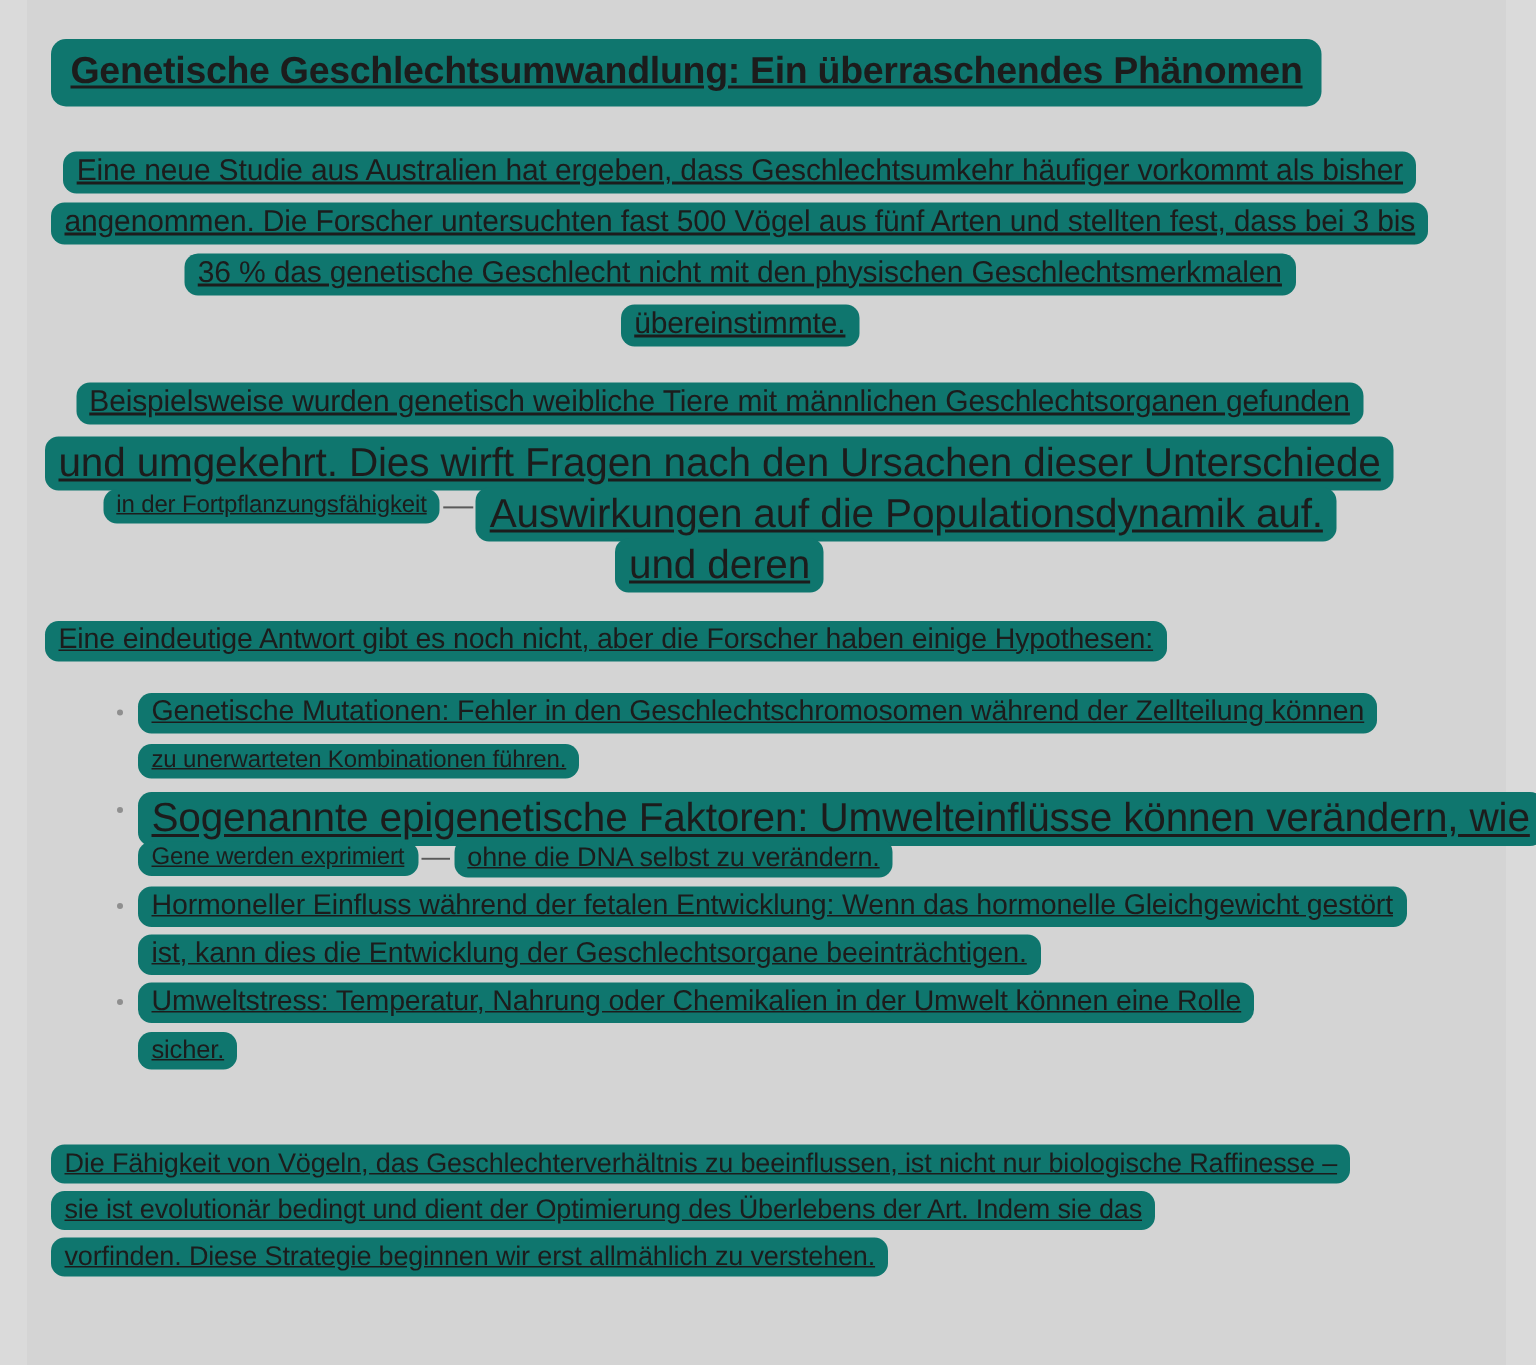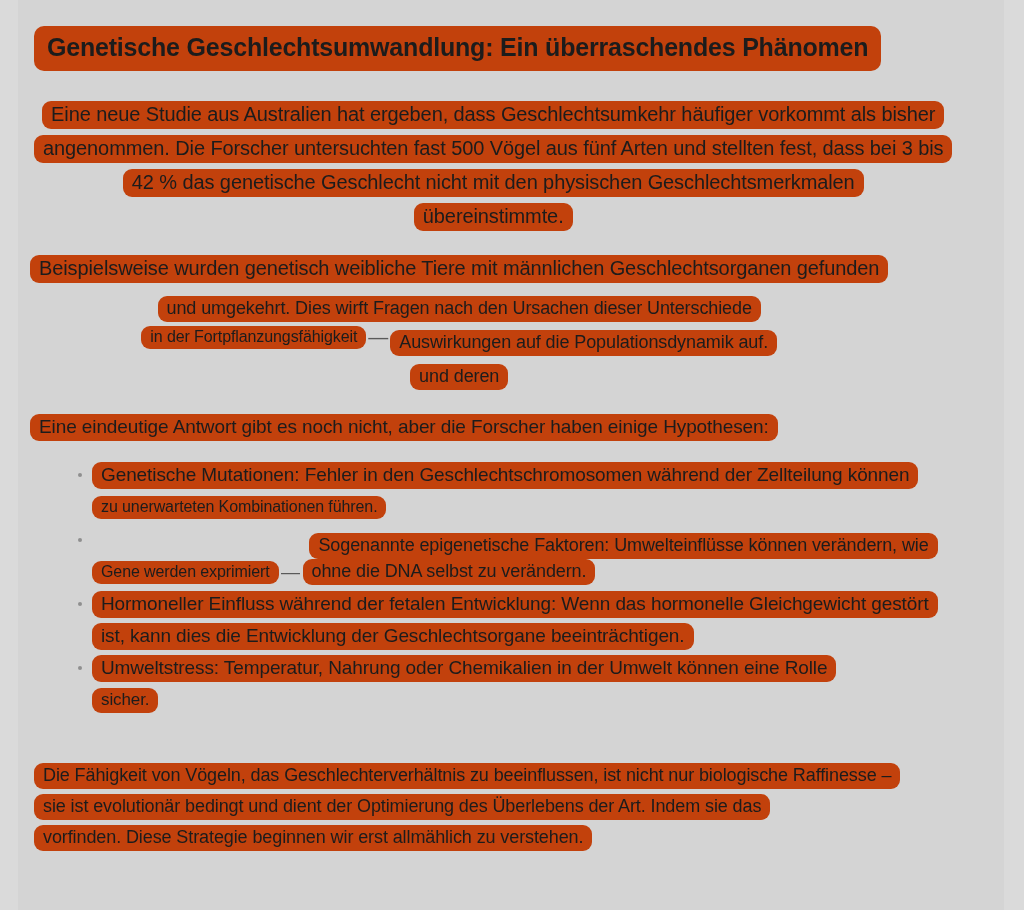--- a/index.html
+++ b/index.html
@@ -40,26 +40,27 @@
 
   
   .line {
     position: relative;
     display: flex;
     align-items: center;
     white-space: nowrap;
   }
   .pill {
     display: inline-block;
-    background: #c2410c;
+    background: #0f766e;
     border-radius: 9px;
     color: #1c1c1c;
     padding: 2px 9px 3px 9px;
     white-space: nowrap;
     letter-spacing: -0.1px;
+    text-decoration: underline;
   }
 
   
   .bullet-dot {
     position: absolute;
     left: 0px;
     top: 50%;
     transform: translateY(-50%);
     width: 4px;
     height: 4px;
@@ -88,21 +89,21 @@
 
   .title-pill {
     font-size: 25px;
     font-weight: bold;
     padding: 7px 13px 9px 13px;
     border-radius: 10px;
     letter-spacing: -0.2px;
   }
 
   
-  .s21 { font-size: 18px; margin-top: 12px; }
+  .s21 { font-size: 27px; margin-top: 12px; }
   .s20 { font-size: 20px; }
   .s19 { font-size: 19px; }
   .s18 { font-size: 18px; }
   .s17 { font-size: 17px; }
   .s16 { font-size: 16px; }
 
   .row-h34 { height: 34px; justify-content: center; }
   .row-h33 { height: 33px; justify-content: flex-end; }
   .row-h32 { height: 32px; }
   .row-h31 { height: 31px; }
@@ -125,21 +126,21 @@
   </div>
 
   <div class="block" id="para1-block">
     <div class="line row-h34">
       <span class="pill s20">Eine neue Studie aus Australien hat ergeben, dass Geschlechtsumkehr häufiger vorkommt als bisher</span>
     </div>
     <div class="line row-h34">
       <span class="pill s20">angenommen. Die Forscher untersuchten fast 500 Vögel aus fünf Arten und stellten fest, dass bei 3 bis</span>
     </div>
     <div class="line row-h34">
-      <span class="pill s20">42 % das genetische Geschlecht nicht mit den physischen Geschlechtsmerkmalen</span>
+      <span class="pill s20">36 % das genetische Geschlecht nicht mit den physischen Geschlechtsmerkmalen</span>
     </div>
     <div class="line row-h34">
       <span class="pill s20">übereinstimmte.</span>
     </div>
   </div>
 
   <div class="block" id="para2-block">
     <div class="line row-h34">
       <span class="pill s20">Beispielsweise wurden genetisch weibliche Tiere mit männlichen Geschlechtsorganen gefunden</span>
     </div>

